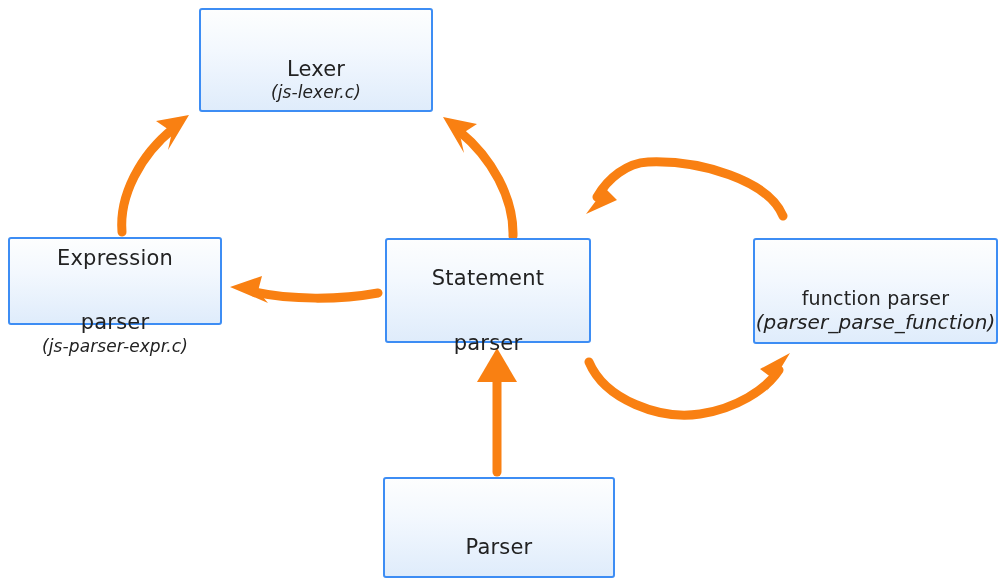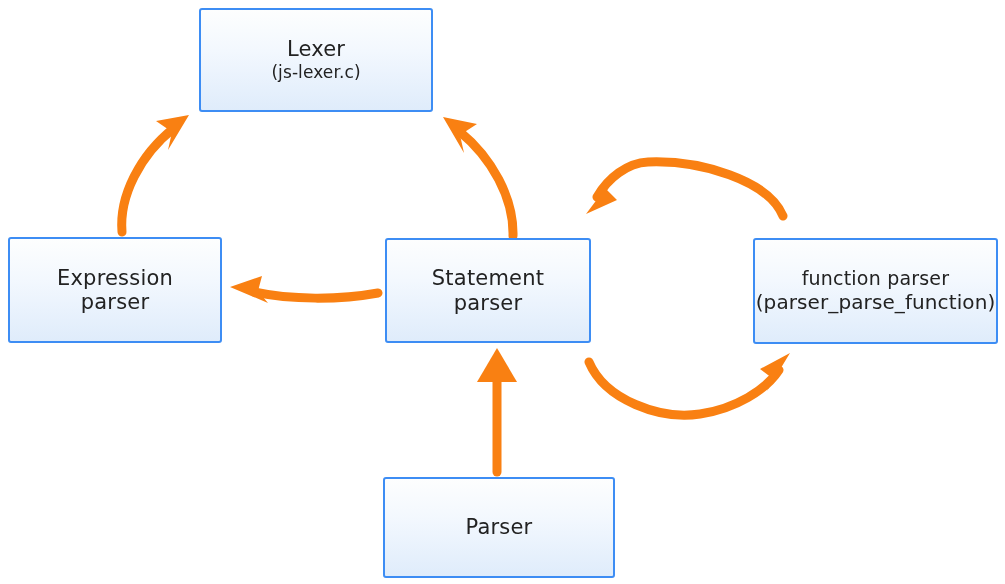--- a/index.html
+++ b/index.html
@@ -27,33 +27,35 @@
     background: linear-gradient(180deg, #fdfefe 0%, #f3f8fe 40%, #dfecfb 100%);
     color: #222222;
     text-align: center;
     line-height: 1.16;
     z-index: 3;
   }
   .node .title {
     font-size: 21px;
     letter-spacing: 0.2px;
     white-space: nowrap;
+    margin-top: 40px;
   }
   .node .sub {
     font-size: 17px;
     letter-spacing: 0.1px;
     white-space: nowrap;
     margin-top: 2px;
+    font-style: italic;
   }
   .node.small-title .title { font-size: 19px; }
   .node.tight .sub { font-size: 20px; }
 
   
   #node-lexer      { left: 199px; top: 8px;   width: 234px; height: 104px; }
-  #node-expression { left: 8px;   top: 237px; width: 214px; height: 106px; }
+  #node-expression { left: 8px;   top: 237px; width: 214px; height: 88px; }
   #node-statement  { left: 385px; top: 238px; width: 206px; height: 105px; }
   #node-function   { left: 753px; top: 238px; width: 245px; height: 106px; }
   #node-parser     { left: 383px; top: 477px; width: 232px; height: 101px; }
 
   #arrows {
     position: absolute;
     left: 0; top: 0;
     width: 1005px;
     height: 584px;
     z-index: 2;
@@ -104,20 +106,21 @@
   </svg>
 
   <div class="node" id="node-lexer">
     <div class="title">Lexer</div>
     <div class="sub">(js-lexer.c)</div>
   </div>
 
   <div class="node" id="node-expression">
     <div class="title">Expression</div>
     <div class="title">parser</div>
+    <div class="sub">(js-parser-expr.c)</div>
   </div>
 
   <div class="node" id="node-statement">
     <div class="title">Statement</div>
     <div class="title">parser</div>
   </div>
 
   <div class="node small-title tight" id="node-function">
     <div class="title">function parser</div>
     <div class="sub">(parser_parse_function)</div>

